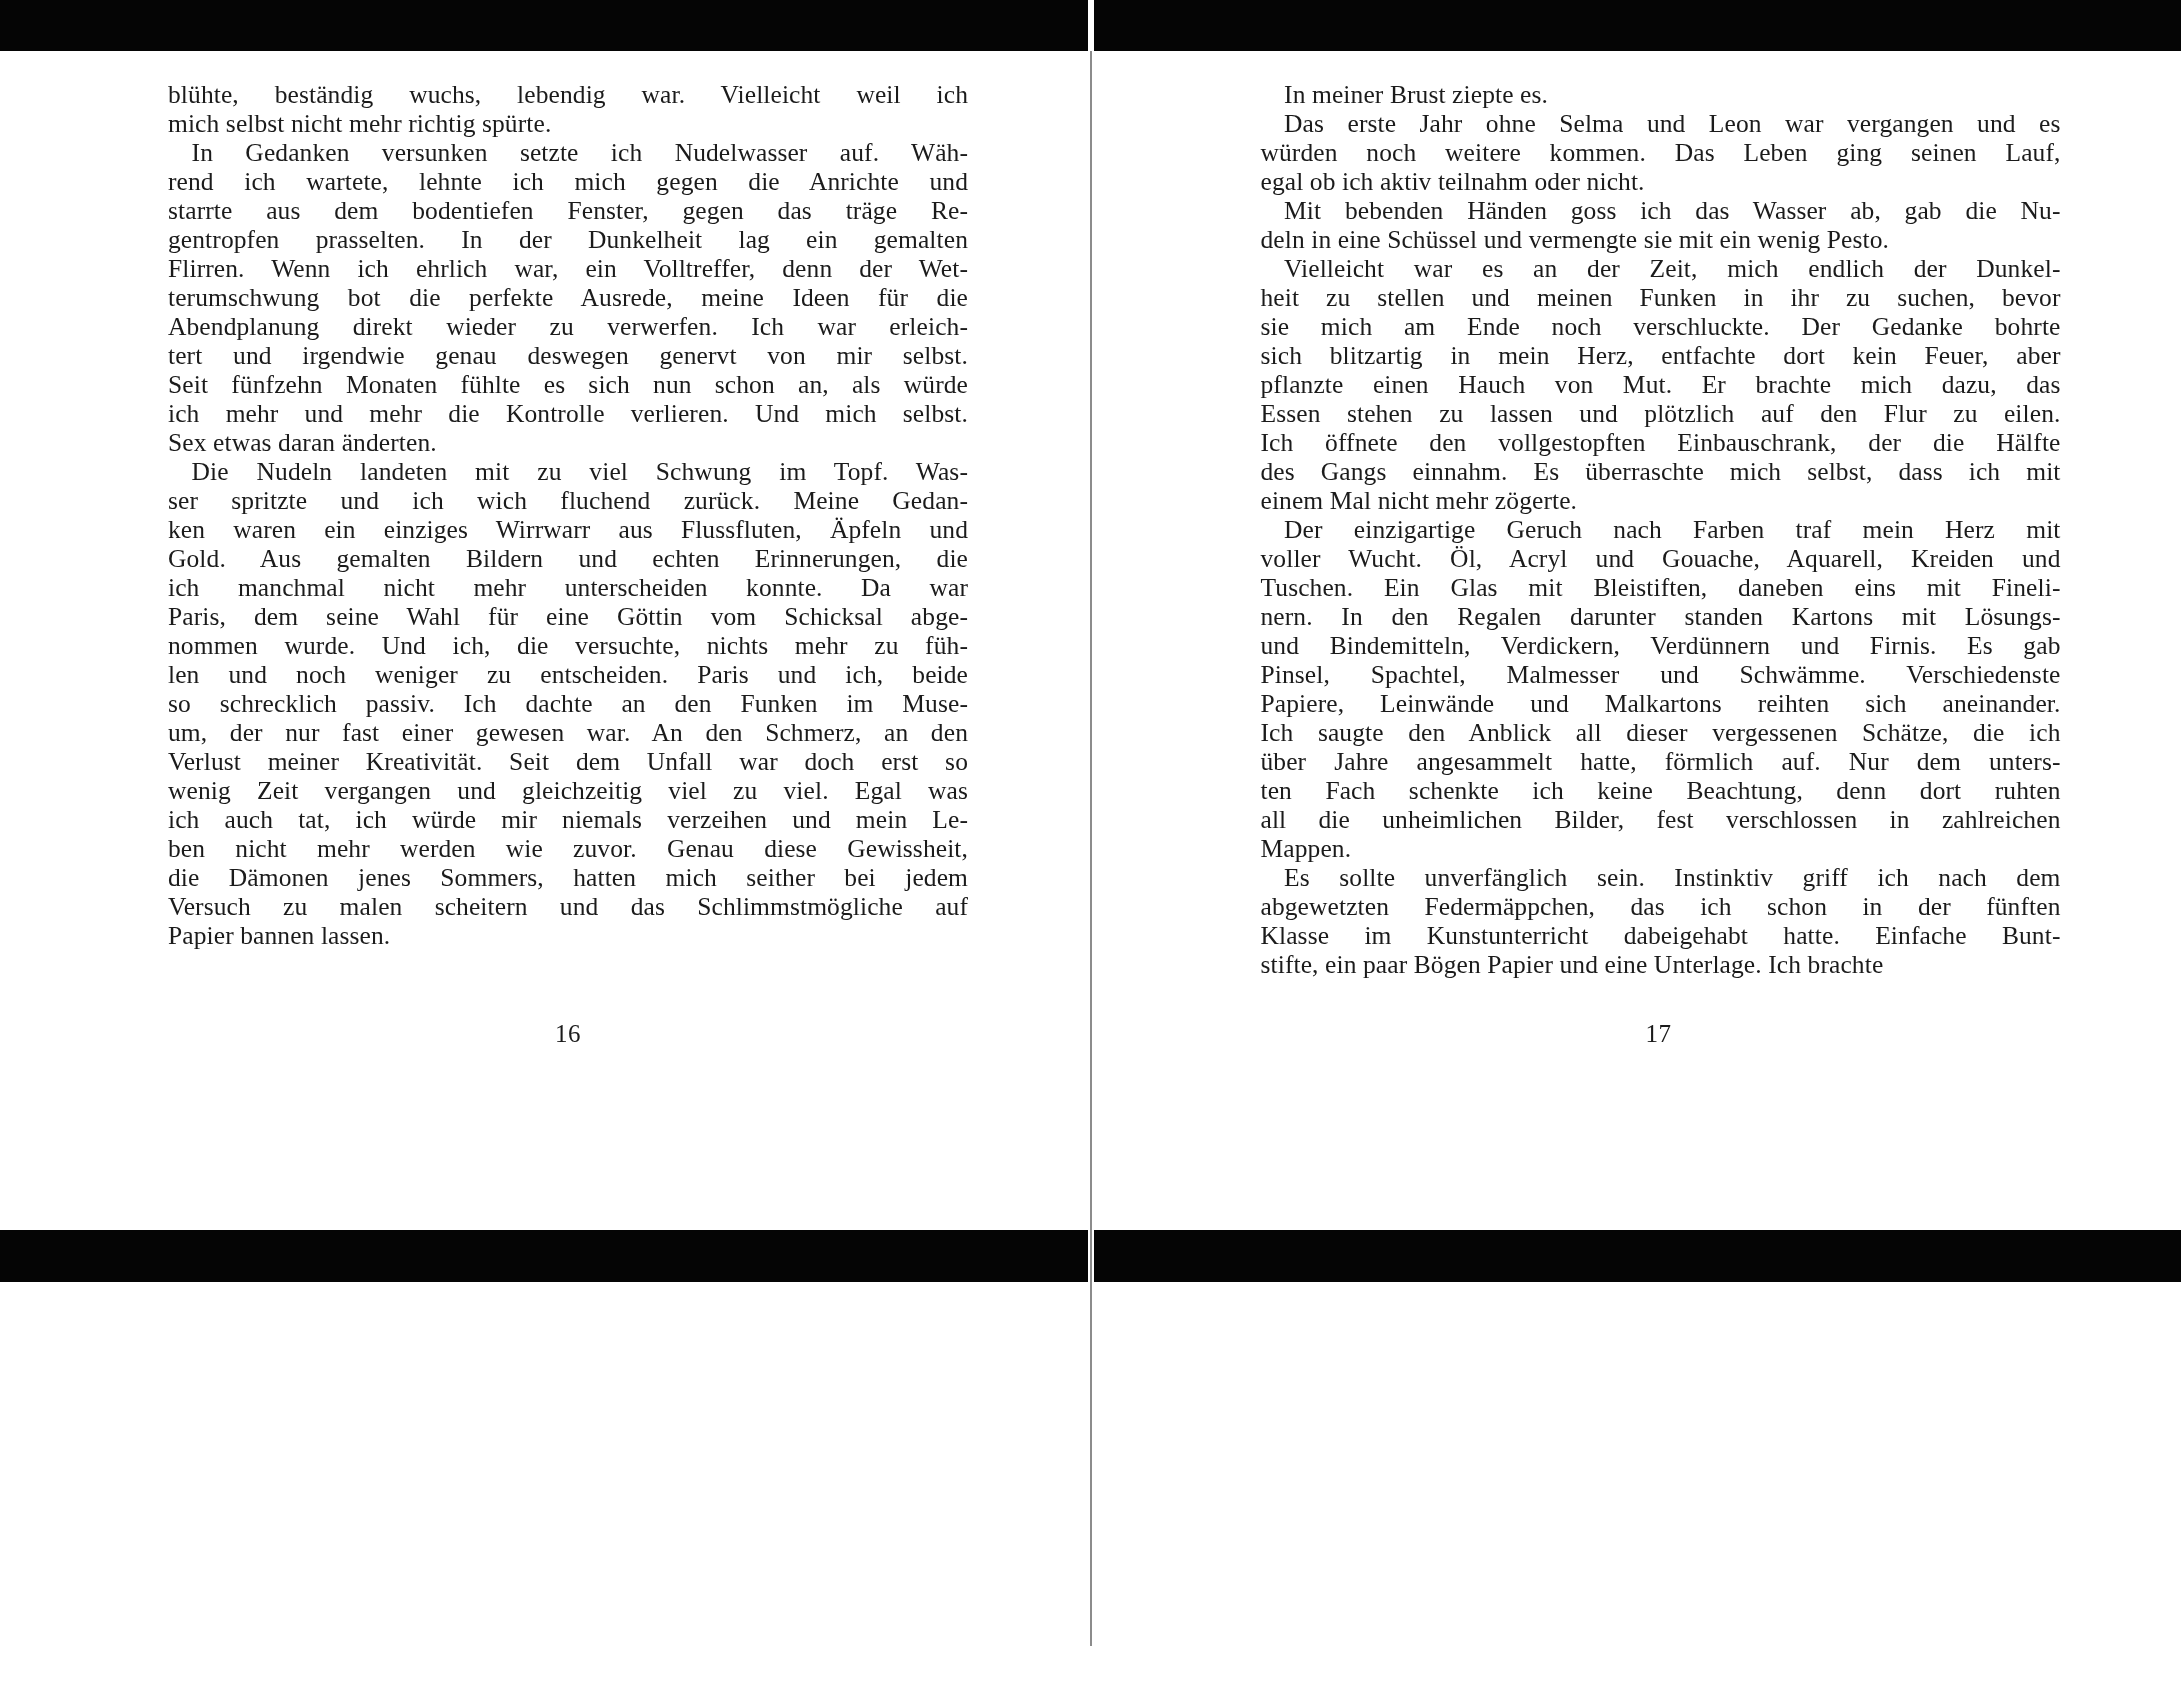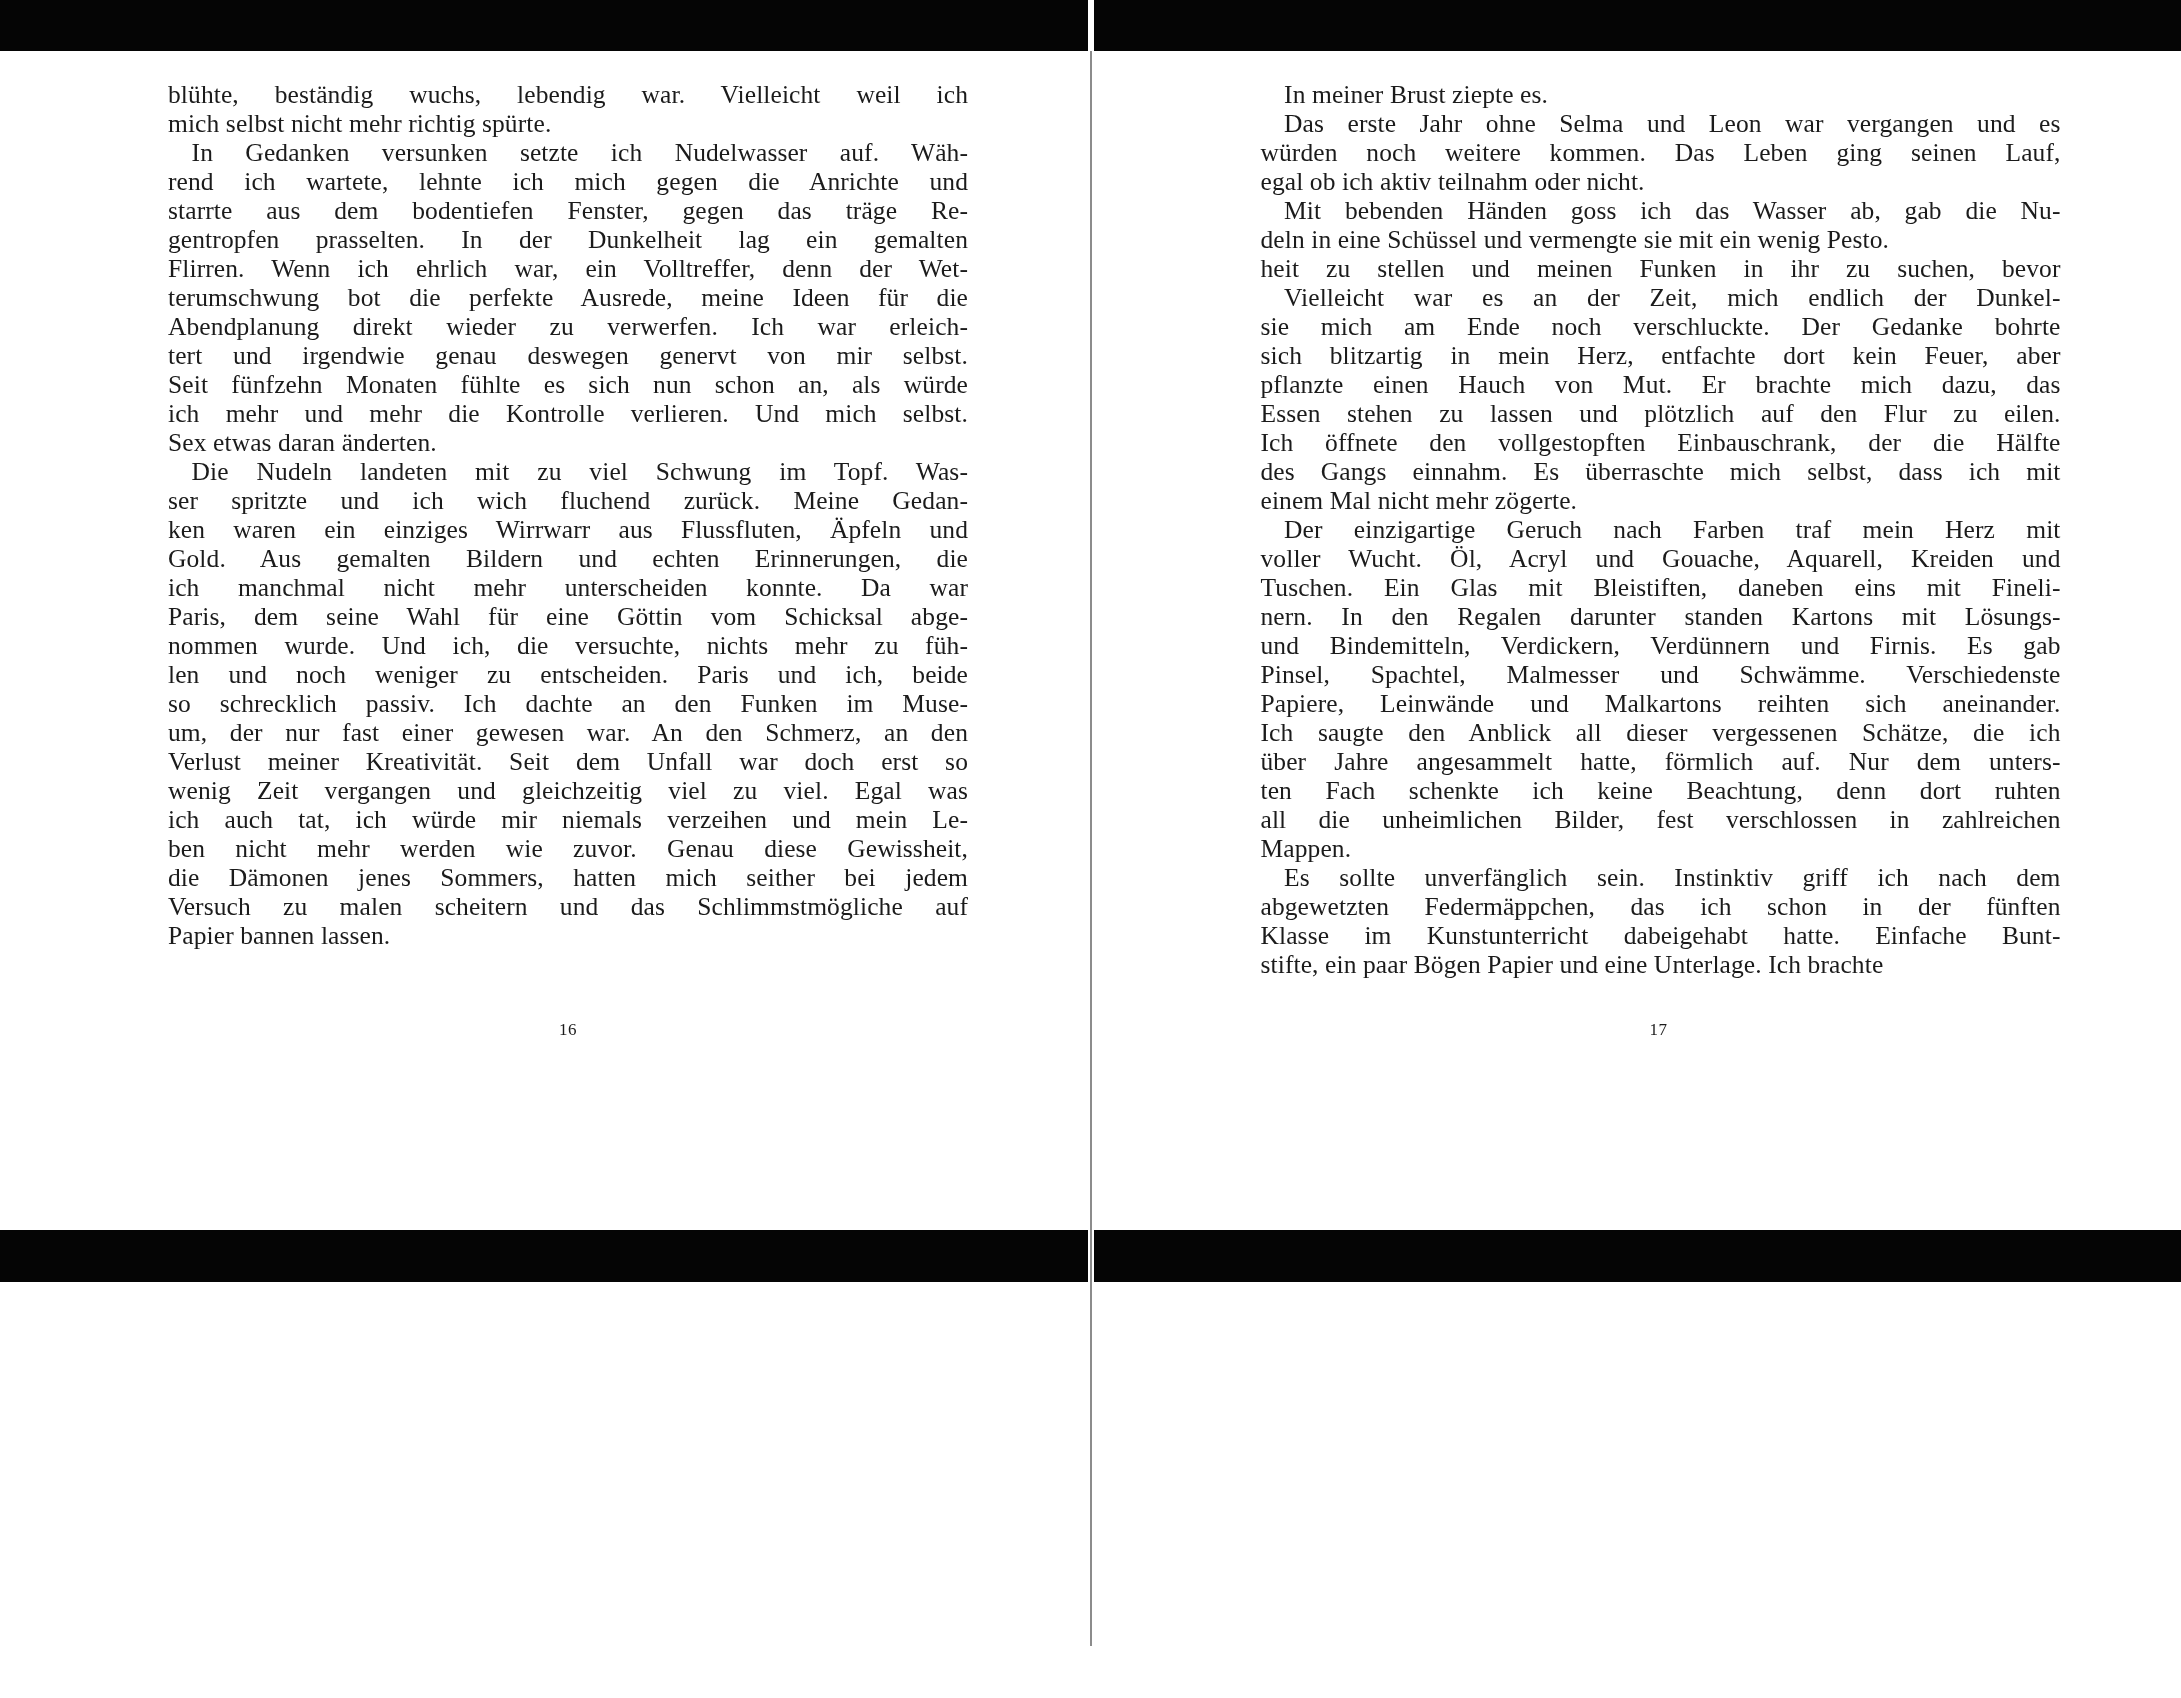--- a/index.html
+++ b/index.html
@@ -74,21 +74,21 @@
   }
   .line.indent {
     text-indent: 23.6px;
   }
   .page-number {
     position: absolute;
     top: 1020px;
     left: 168px;
     width: 800px;
     text-align: center;
-    font-size: 17px;
+    font-size: 25px;
     letter-spacing: 0.5px;
   }
   .page-right .page-number {
     left: 165px;
     text-align: center;
   }
 </style>
 </head>
 <body>
 
@@ -151,22 +151,22 @@
         <div class="para">
           <div class="line indent">Das erste Jahr ohne Selma und Leon war vergangen und es</div>
           <div class="line">würden noch weitere kommen. Das Leben ging seinen Lauf,</div>
           <div class="line last">egal ob ich aktiv teilnahm oder nicht.</div>
         </div>
         <div class="para">
           <div class="line indent">Mit bebenden Händen goss ich das Wasser ab, gab die Nu-</div>
           <div class="line last">deln in eine Schüssel und vermengte sie mit ein wenig Pesto.</div>
         </div>
         <div class="para">
+          <div class="line indent">Vielleicht war es an der Zeit, mich endlich der Dunkel-</div>
           <div class="line">heit zu stellen und meinen Funken in ihr zu suchen, bevor</div>
-          <div class="line indent">Vielleicht war es an der Zeit, mich endlich der Dunkel-</div>
           <div class="line">sie mich am Ende noch verschluckte. Der Gedanke bohrte</div>
           <div class="line">sich blitzartig in mein Herz, entfachte dort kein Feuer, aber</div>
           <div class="line">pflanzte einen Hauch von Mut. Er brachte mich dazu, das</div>
           <div class="line">Essen stehen zu lassen und plötzlich auf den Flur zu eilen.</div>
           <div class="line">Ich öffnete den vollgestopften Einbauschrank, der die Hälfte</div>
           <div class="line">des Gangs einnahm. Es überraschte mich selbst, dass ich mit</div>
           <div class="line last">einem Mal nicht mehr zögerte.</div>
         </div>
         <div class="para">
           <div class="line indent">Der einzigartige Geruch nach Farben traf mein Herz mit</div>

